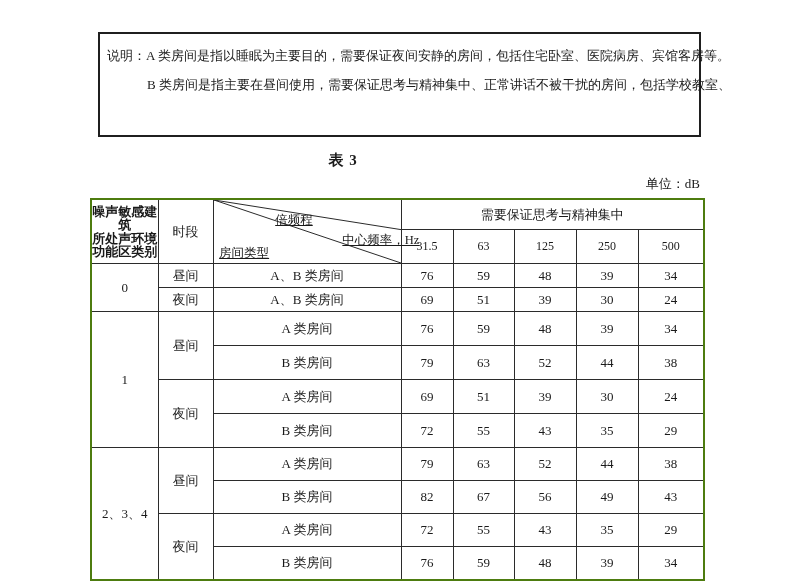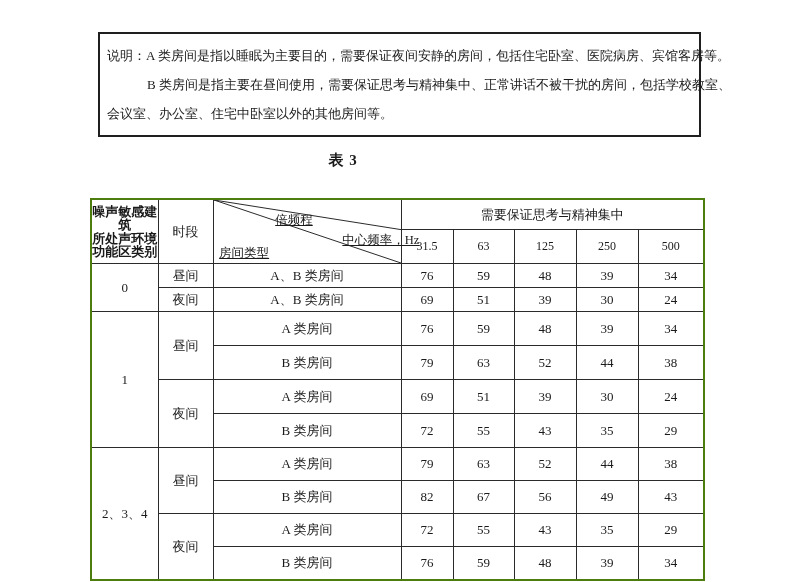--- a/index.html
+++ b/index.html
@@ -79,27 +79,27 @@
   .num { font-size: 13.5px; }
 </style>
 </head>
 <body>
 
 <div class="page">
 
   <div class="note-box">
     <div class="note-line">说明：A 类房间是指以睡眠为主要目的，需要保证夜间安静的房间，包括住宅卧室、医院病房、宾馆客房等。</div>
     <div class="note-line indent">B 类房间是指主要在昼间使用，需要保证思考与精神集中、正常讲话不被干扰的房间，包括学校教室、</div>
-    <div class="note-line">会议室、办公室、住宅中卧室以外的其他房间等。</div>
   </div>
 
   <div class="doc-title">
     <span>表 3</span>
   </div>
 
+  <div class="unit-label">单位：dB</div>
 
   <table class="limits">
     <colgroup>
       <col style="width:67px">
         <col style="width:55px">
         <col style="width:188px">
       <col style="width:52px">
         <col style="width:61px">
         <col style="width:62px">
       <col style="width:62px">

